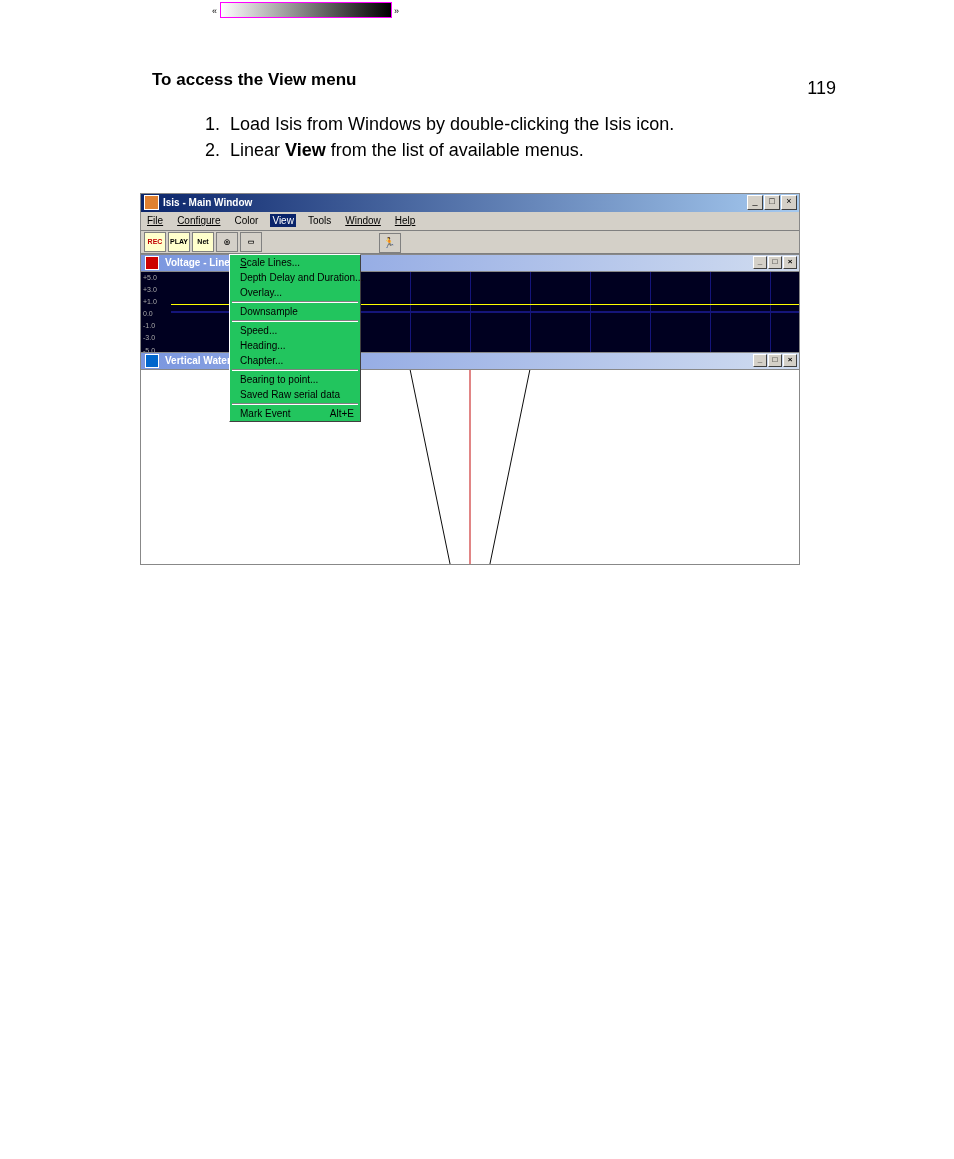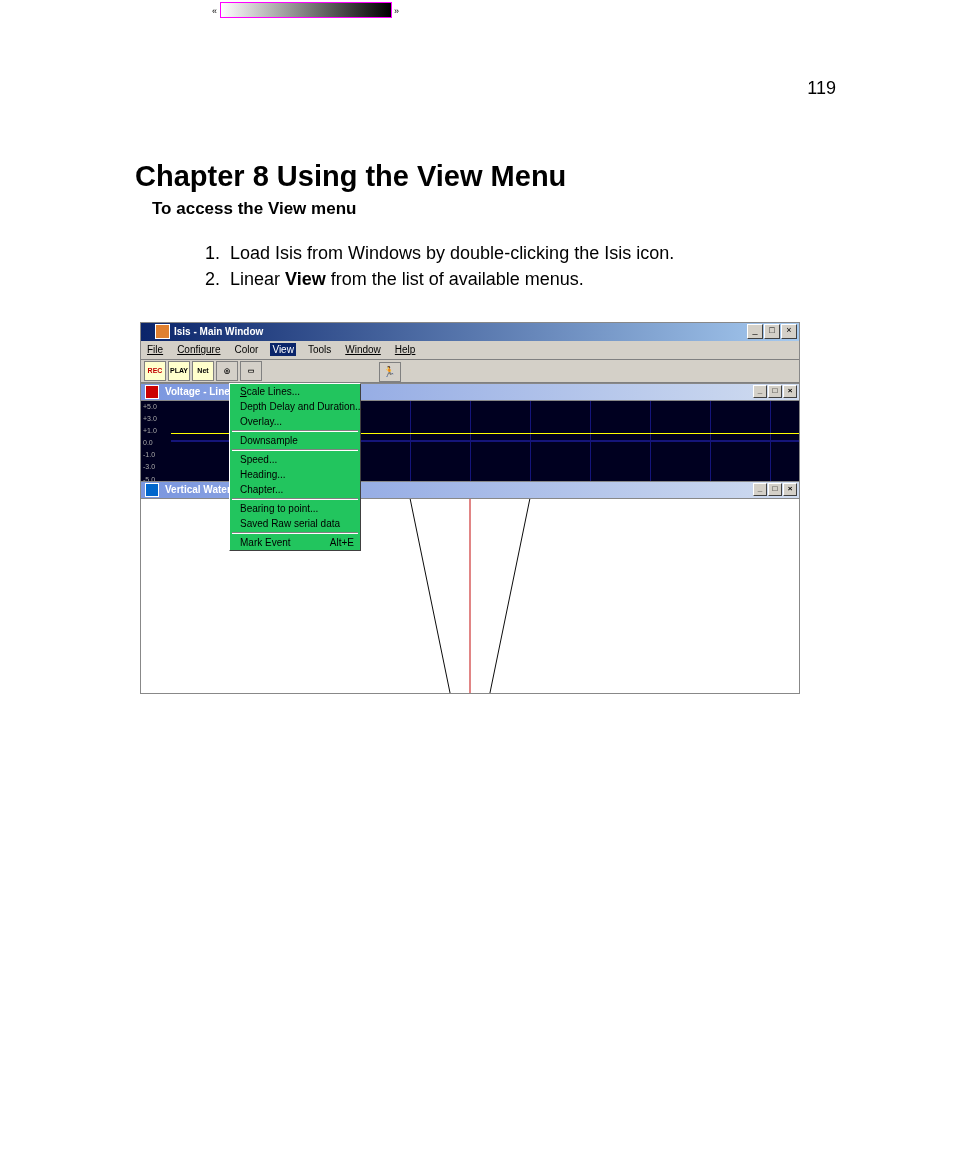--- a/index.html
+++ b/index.html
@@ -61,21 +61,21 @@
     box-sizing: border-box;
     display: flex;
     flex-direction: column;
   }
   .titlebar {
     height: 18px;
     background: linear-gradient(to right, #0a246a, #a6caf0);
     color: #fff;
     display: flex;
     align-items: center;
-    padding-left: 14px;
+    padding-left: 3px;
   }
   .titlebar .t-icon {
     width: 13px; height: 13px; background:#e08030; border:1px solid #fff; margin-right:4px;
   }
   .titlebar .t-title { font-weight: bold; font-size:10px; }
   .winbtns {
     margin-left: auto; display: flex; gap:1px; padding-right:2px;
   }
   .winbtn {
     width: 14px; height: 13px; background:#d4d0c8; border:1px solid #fff;
@@ -206,21 +206,20 @@
     position:relative;
   }
   .waterfall svg { position:absolute; inset:0; width:100%; height:100%; }
 </style>
 </head>
 <body>
 
 <div class="page">
   <div class="page-number">119</div>
 
-  <h1 class="chapter">Chapter 8  Using the View Menu</h1>
 
   <p class="subhead">To access the View menu</p>
 
   <ol class="steps">
     <li>Load Isis from Windows by double-clicking the Isis icon.</li>
     <li>
       <span>Linear </span><span class="strong">View</span><span> from the list of available menus.</span>
     </li>
   </ol>
 

